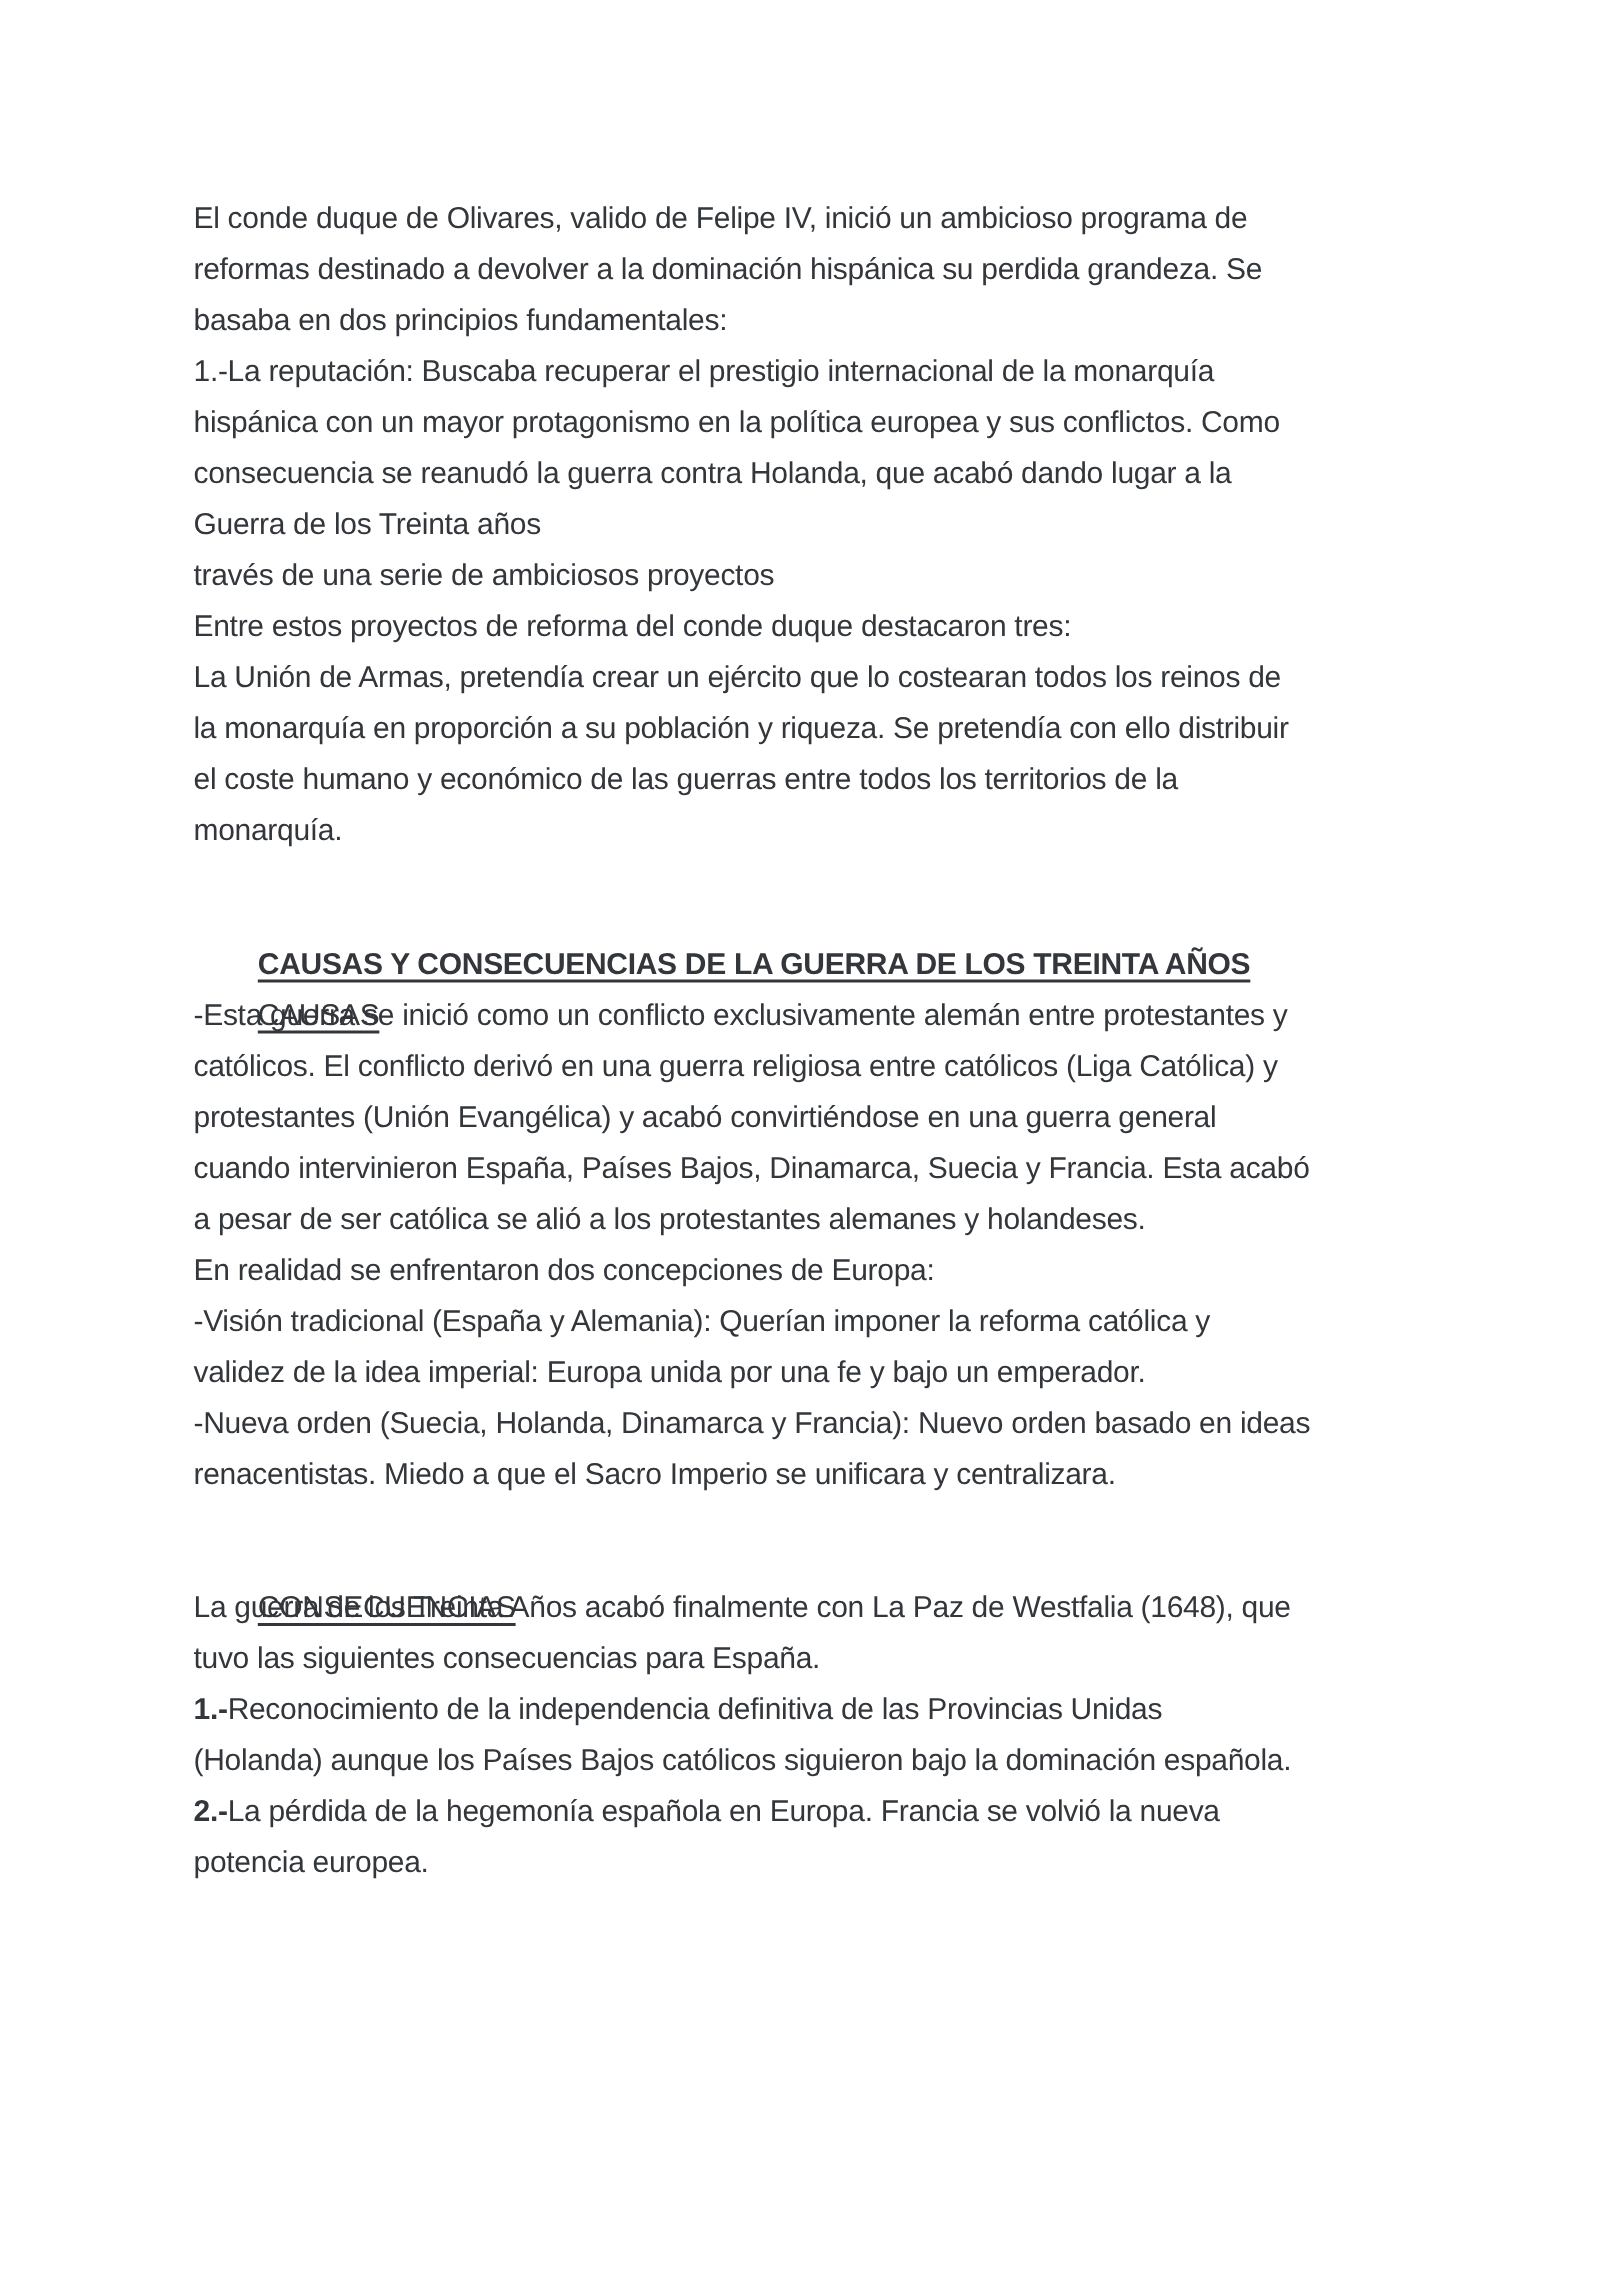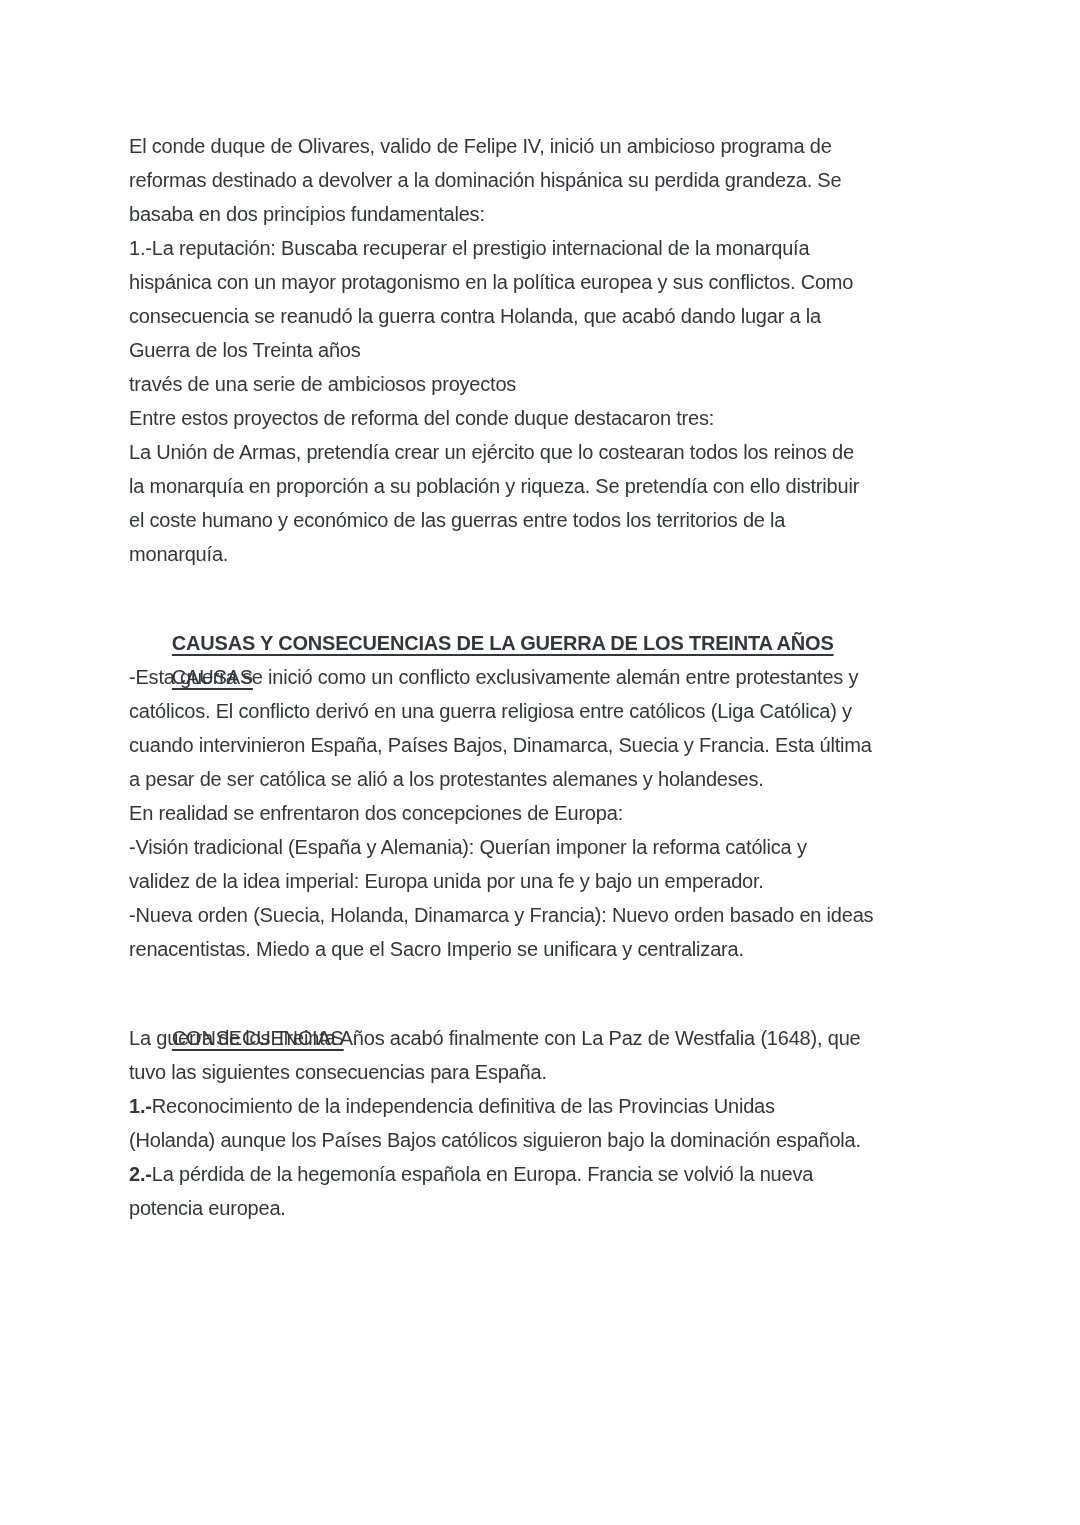--- a/index.html
+++ b/index.html
@@ -74,21 +74,22 @@
 
     <div class="block">
       <div class="line">
         <span class="heading-main">CAUSAS Y CONSECUENCIAS DE LA GUERRA DE LOS TREINTA AÑOS</span>
       </div>
       <div class="line">
         <span class="heading-sub">CAUSAS</span>
       </div>
       <div class="line">-Esta guerra se inició como un conflicto exclusivamente alemán entre protestantes y</div>
       <div class="line">católicos. El conflicto derivó en una guerra religiosa entre católicos (Liga Católica) y</div>
-      <div class="line">cuando intervinieron España, Países Bajos, Dinamarca, Suecia y Francia. Esta última</div>
+      <div class="line">protestantes (Unión Evangélica) y acabó convirtiéndose en una guerra general</div>
+      <div class="line">cuando intervinieron España, Países Bajos, Dinamarca, Suecia y Francia. Esta acabó</div>
       <div class="line">a pesar de ser católica se alió a los protestantes alemanes y holandeses.</div>
       <div class="line">En realidad se enfrentaron dos concepciones de Europa:</div>
       <div class="line">-Visión tradicional (España y Alemania): Querían imponer la reforma católica y</div>
       <div class="line">validez de la idea imperial: Europa unida por una fe y bajo un emperador.</div>
       <div class="line">-Nueva orden (Suecia, Holanda, Dinamarca y Francia): Nuevo orden basado en ideas</div>
       <div class="line">renacentistas. Miedo a que el Sacro Imperio se unificara y centralizara.</div>
     </div>
 
     <div class="block">
       <div class="line">

